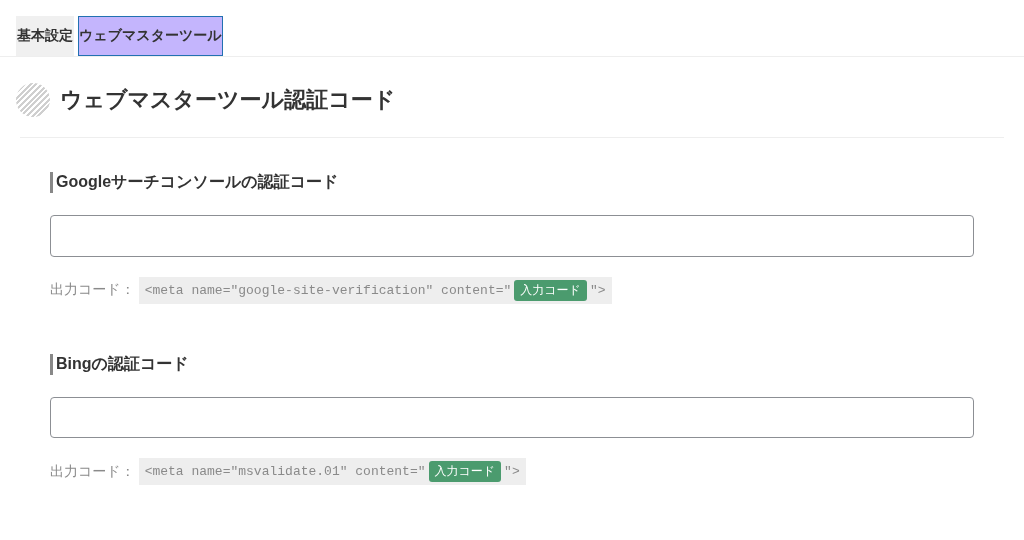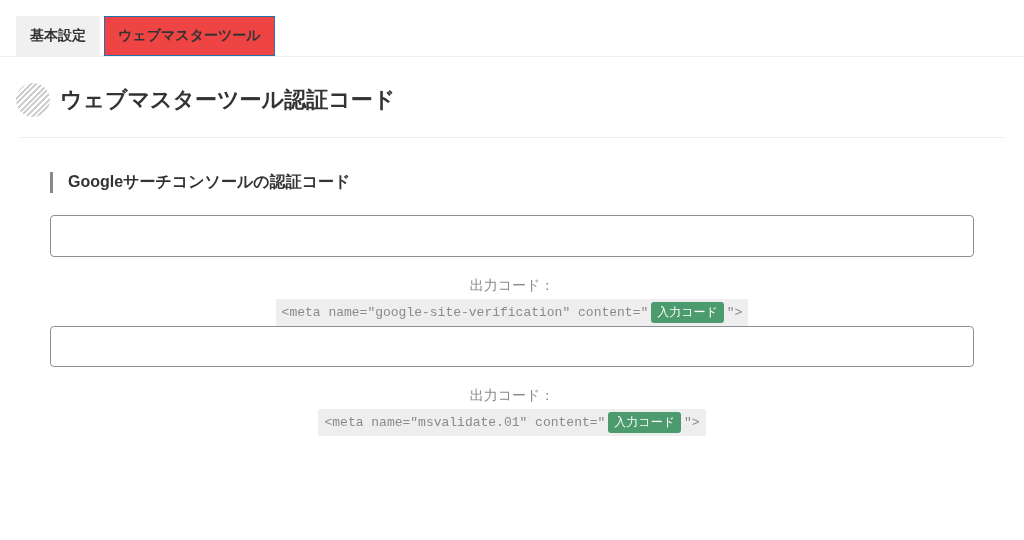--- a/index.html
+++ b/index.html
@@ -14,32 +14,32 @@
     width: 1024px;
   }
   .tabs {
     display: flex;
     gap: 4px;
     padding: 16px 16px 0 16px;
     border-bottom: 1px solid #eee;
     margin-bottom: 0;
   }
   .tab {
-    padding: 10px 13px;
+    padding: 10px 0;
     background: #f0f0f0;
     color: #333;
     font-size: 14px;
     font-weight: 600;
     cursor: pointer;
     border: 1px solid transparent;
     border-bottom: none;
     white-space: nowrap;
   }
   .tab.active {
-    background: #ef4444;
+    background: #c4b5fd;
     border: 1px solid #2271b1;
     color: #333;
   }
   .section-title-wrap {
     display: flex;
     align-items: center;
     gap: 10px;
     padding: 26px 16px 20px 16px;
   }
   .hatch-icon {
@@ -63,21 +63,21 @@
   .panel {
     margin: 0 20px 20px 20px;
     padding: 26px 30px 40px 30px;
     border-top: 1px solid #eee;
   }
   .subheading {
     font-size: 16px;
     font-weight: 700;
     color: #333;
     border-left: 3px solid #888;
-    padding-left: 15px;
+    padding-left: 3px;
     margin-bottom: 22px;
     margin-top: 8px;
   }
   .subheading.mt {
     margin-top: 50px;
   }
   .text-input {
     width: 100%;
     padding: 10px 12px;
     font-size: 14px;
@@ -88,21 +88,20 @@
     line-height: 1.4;
   }
   .output-line {
     margin-top: 20px;
     font-size: 14px;
     color: #8a8a8a;
     display: flex;
     align-items: center;
     flex-wrap: wrap;
     gap: 4px;
-    flex-direction: column;
   }
   .output-label {
     color: #8a8a8a;
   }
   .code-span {
     background: #eeeeee;
     color: #8a8a8a;
     font-family: Consolas, Monaco, "Courier New", monospace;
     font-size: 13px;
     padding: 3px 6px;
@@ -139,20 +138,21 @@
   <input type="text" class="text-input" value="" style="">
   <div class="output-line">
     <span class="output-label">出力コード：</span>
     <span class="code-span">
       <span>&lt;meta name="google-site-verification" content="</span>
       <span class="badge">入力コード</span>
       <span>"&gt;</span>
     </span>
   </div>
 
+  <h3 class="subheading mt">Bingの認証コード</h3>
   <input type="text" class="text-input" value="" style="">
   <div class="output-line">
     <span class="output-label">出力コード：</span>
     <span class="code-span">
       <span>&lt;meta name="msvalidate.01" content="</span>
       <span class="badge">入力コード</span>
       <span>"&gt;</span>
     </span>
   </div>
 

